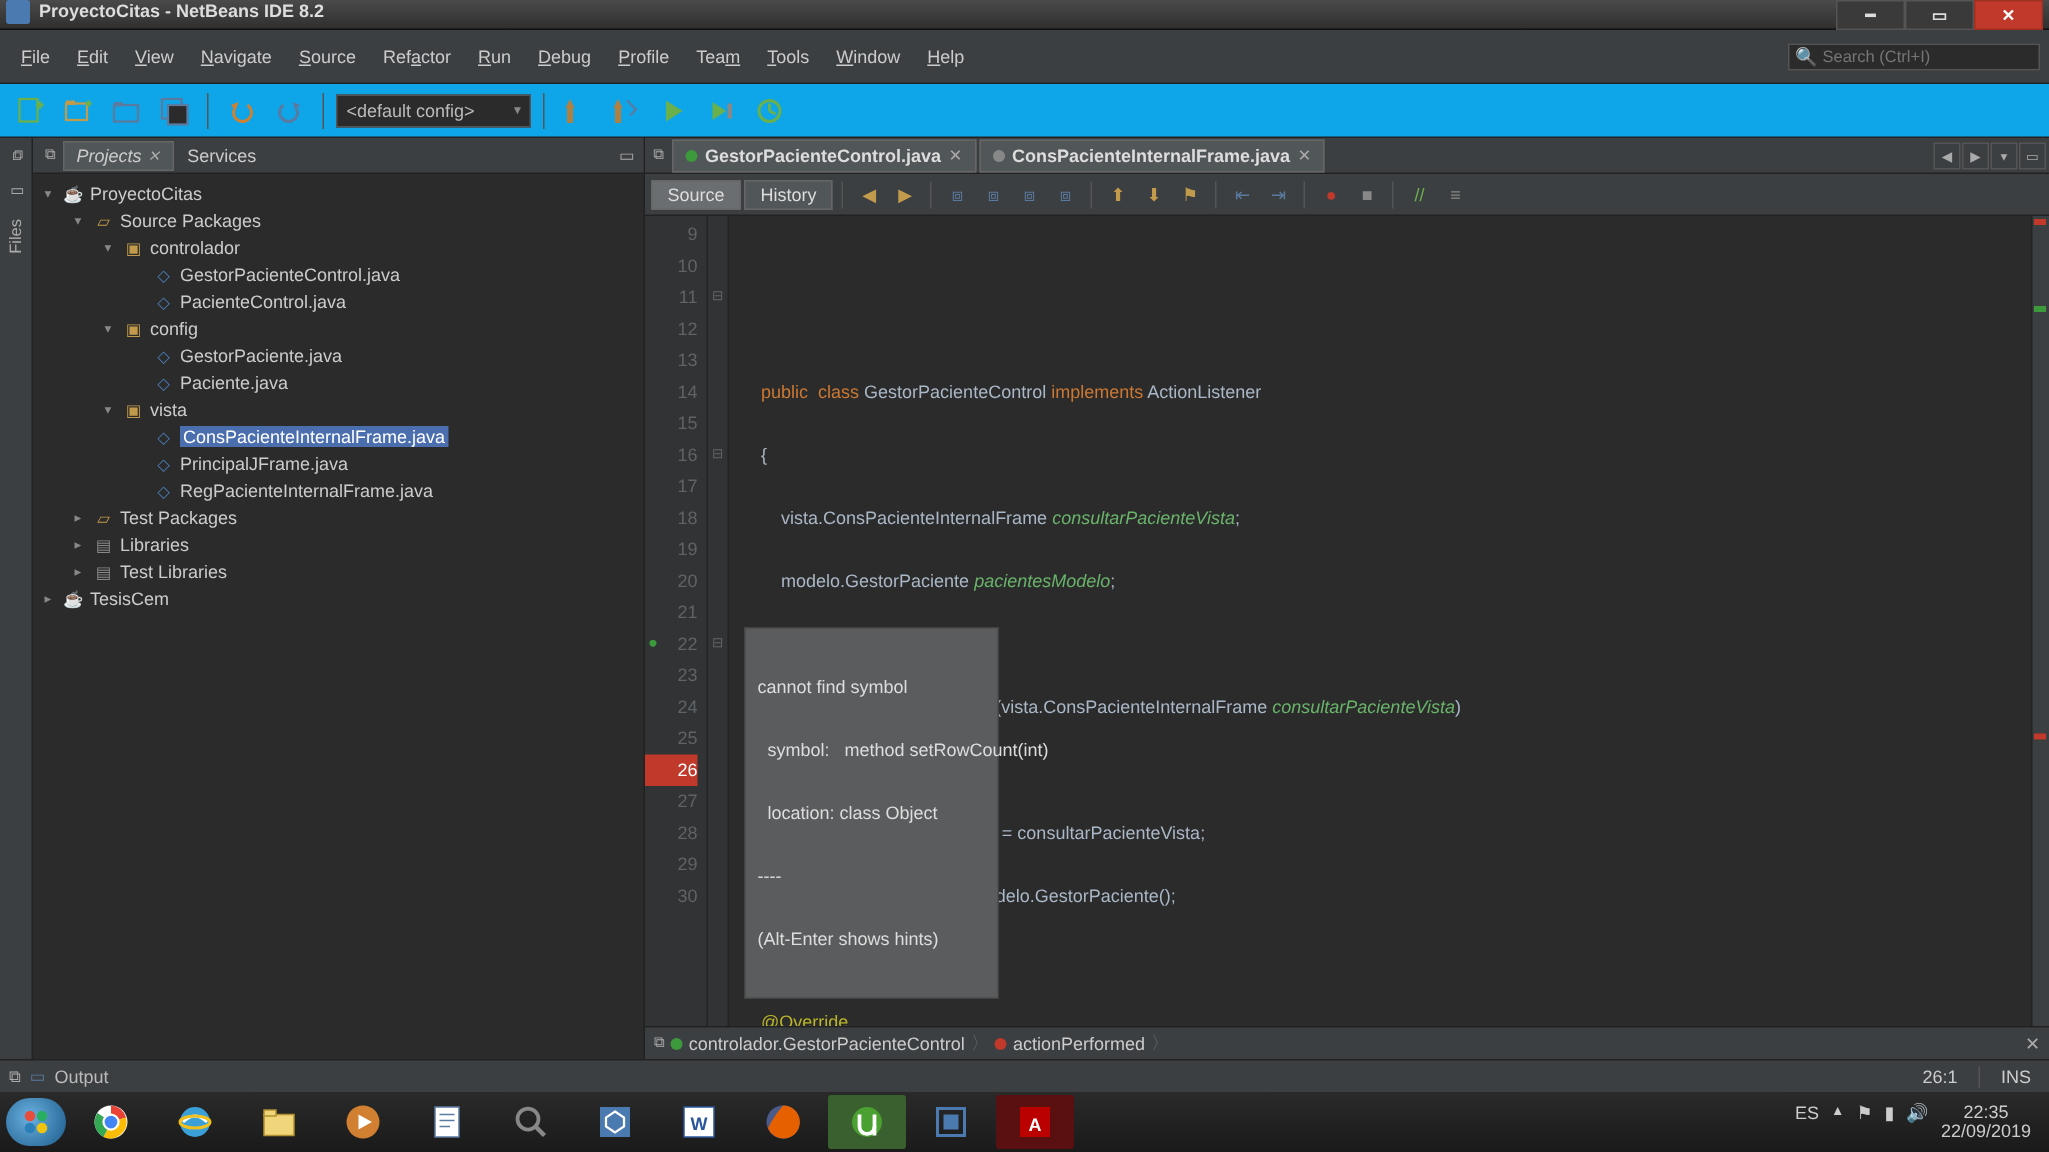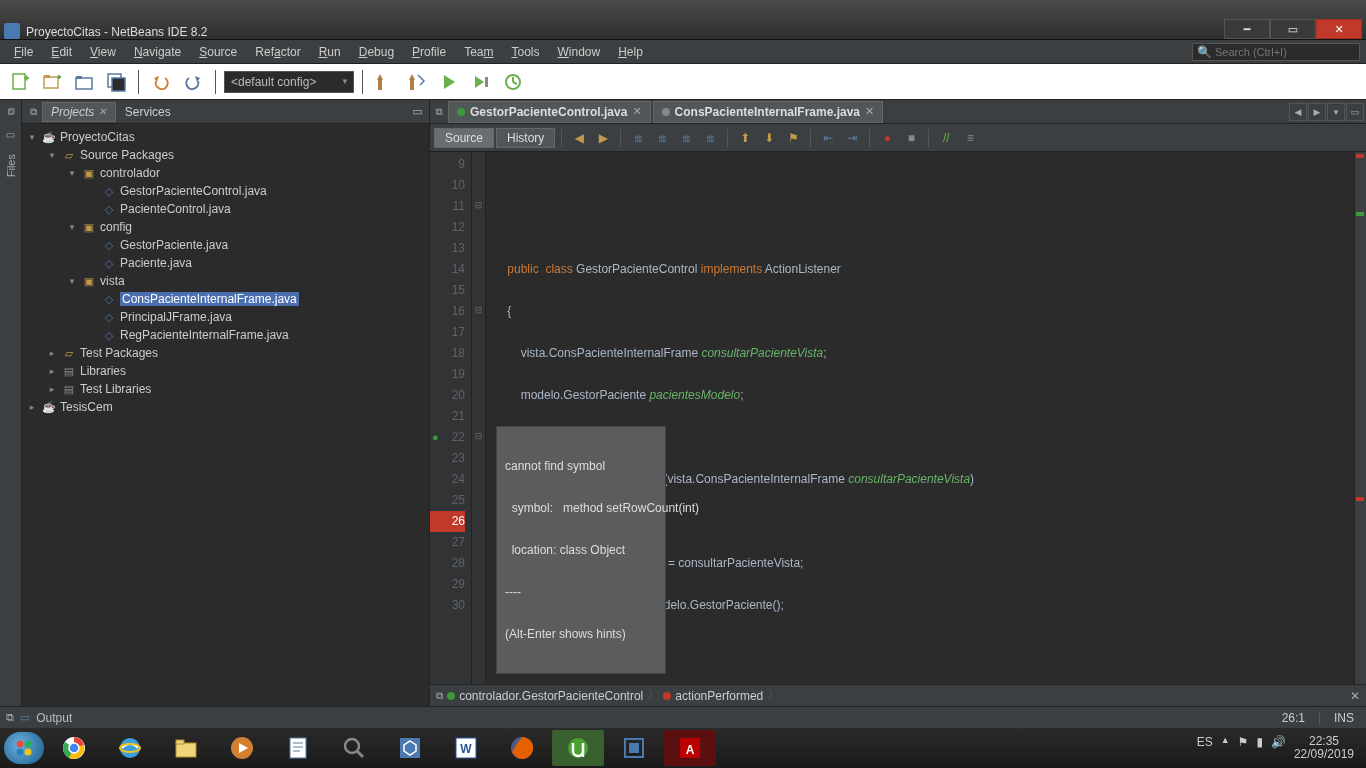--- a/index.html
+++ b/index.html
@@ -1,34 +1,34 @@
 <!DOCTYPE html>
 <html><head>
 <meta charset="utf-8">
 <style>
 * { margin: 0; padding: 0; box-sizing: border-box; font-family: "Segoe UI", Tahoma, sans-serif; font-size: 12px; }
 body { background: #2b2b2b; color: #bbb; width: 1366px; height: 768px; overflow: hidden; display: flex; flex-direction: column; }
 
 
-.titlebar { height: 40px; background: linear-gradient(#4a4a4a, #2f2f2f); display: flex; align-items: flex-end; padding: 0 4px; border-bottom: 1px solid #111; }
+.titlebar { height: 20px; background: linear-gradient(#4a4a4a, #2f2f2f); display: flex; align-items: flex-start; padding: 0 4px; border-bottom: 1px solid #111; font-weight: bold; }
 .titlebar .appicon { width: 16px; height: 16px; background: #4a7ab0; border-radius: 2px; margin-right: 6px; }
 .titlebar .title { color: #ddd; flex: 1; }
 .titlebar .winbtns { display: flex; gap: 0; }
 .titlebar .winbtn { width: 46px; height: 20px; display: flex; align-items: center; justify-content: center; background: #3a3a3a; border: 1px solid #555; font-size: 11px; color: #ddd; }
 .titlebar .winbtn.close { background: #c0392b; border-color: #a03020; color: #fff; }
 
 
-.menubar { height: 24px; background: #3c3f41; display: flex; align-items: center; padding: 0 6px; gap: 2px; border-bottom: 1px solid #222; }
+.menubar { height: 36px; background: #3c3f41; display: flex; align-items: center; padding: 0 6px; gap: 2px; border-bottom: 1px solid #222; }
 .menubar .item { padding: 2px 8px; color: #ccc; cursor: pointer; }
 .menubar .item u { text-decoration: underline; }
 .menubar .search { margin-left: auto; display: flex; align-items: center; background: #2b2b2b; border: 1px solid #555; padding: 1px 4px; height: 18px; }
 .menubar .search input { background: transparent; border: none; color: #aaa; outline: none; width: 140px; font-size: 11px; }
 
 
-.toolbar { height: 36px; background: #ffffff; display: flex; align-items: center; padding: 0 6px; gap: 4px; border-bottom: 1px solid #222; }
+.toolbar { height: 36px; background: #0ea5e9; display: flex; align-items: center; padding: 0 6px; gap: 4px; border-bottom: 1px solid #222; }
 .toolbar .tbtn { width: 28px; height: 28px; display: flex; align-items: center; justify-content: center; cursor: pointer; border-radius: 2px; }
 .toolbar .sep { width: 1px; height: 24px; background: #555; margin: 0 4px; }
 .toolbar .combo { height: 22px; background: #2b2b2b; border: 1px solid #555; color: #bbb; padding: 0 20px 0 6px; position: relative; display: flex; align-items: center; min-width: 130px; }
 .toolbar .combo::after { content: "▼"; position: absolute; right: 4px; font-size: 8px; color: #888; }
 
 
 .main { flex: 1; display: flex; min-height: 0; }
 
 
 .leftgutter { width: 22px; background: #3c3f41; border-right: 1px solid #222; display: flex; flex-direction: column; align-items: center; padding-top: 4px; gap: 6px; }

